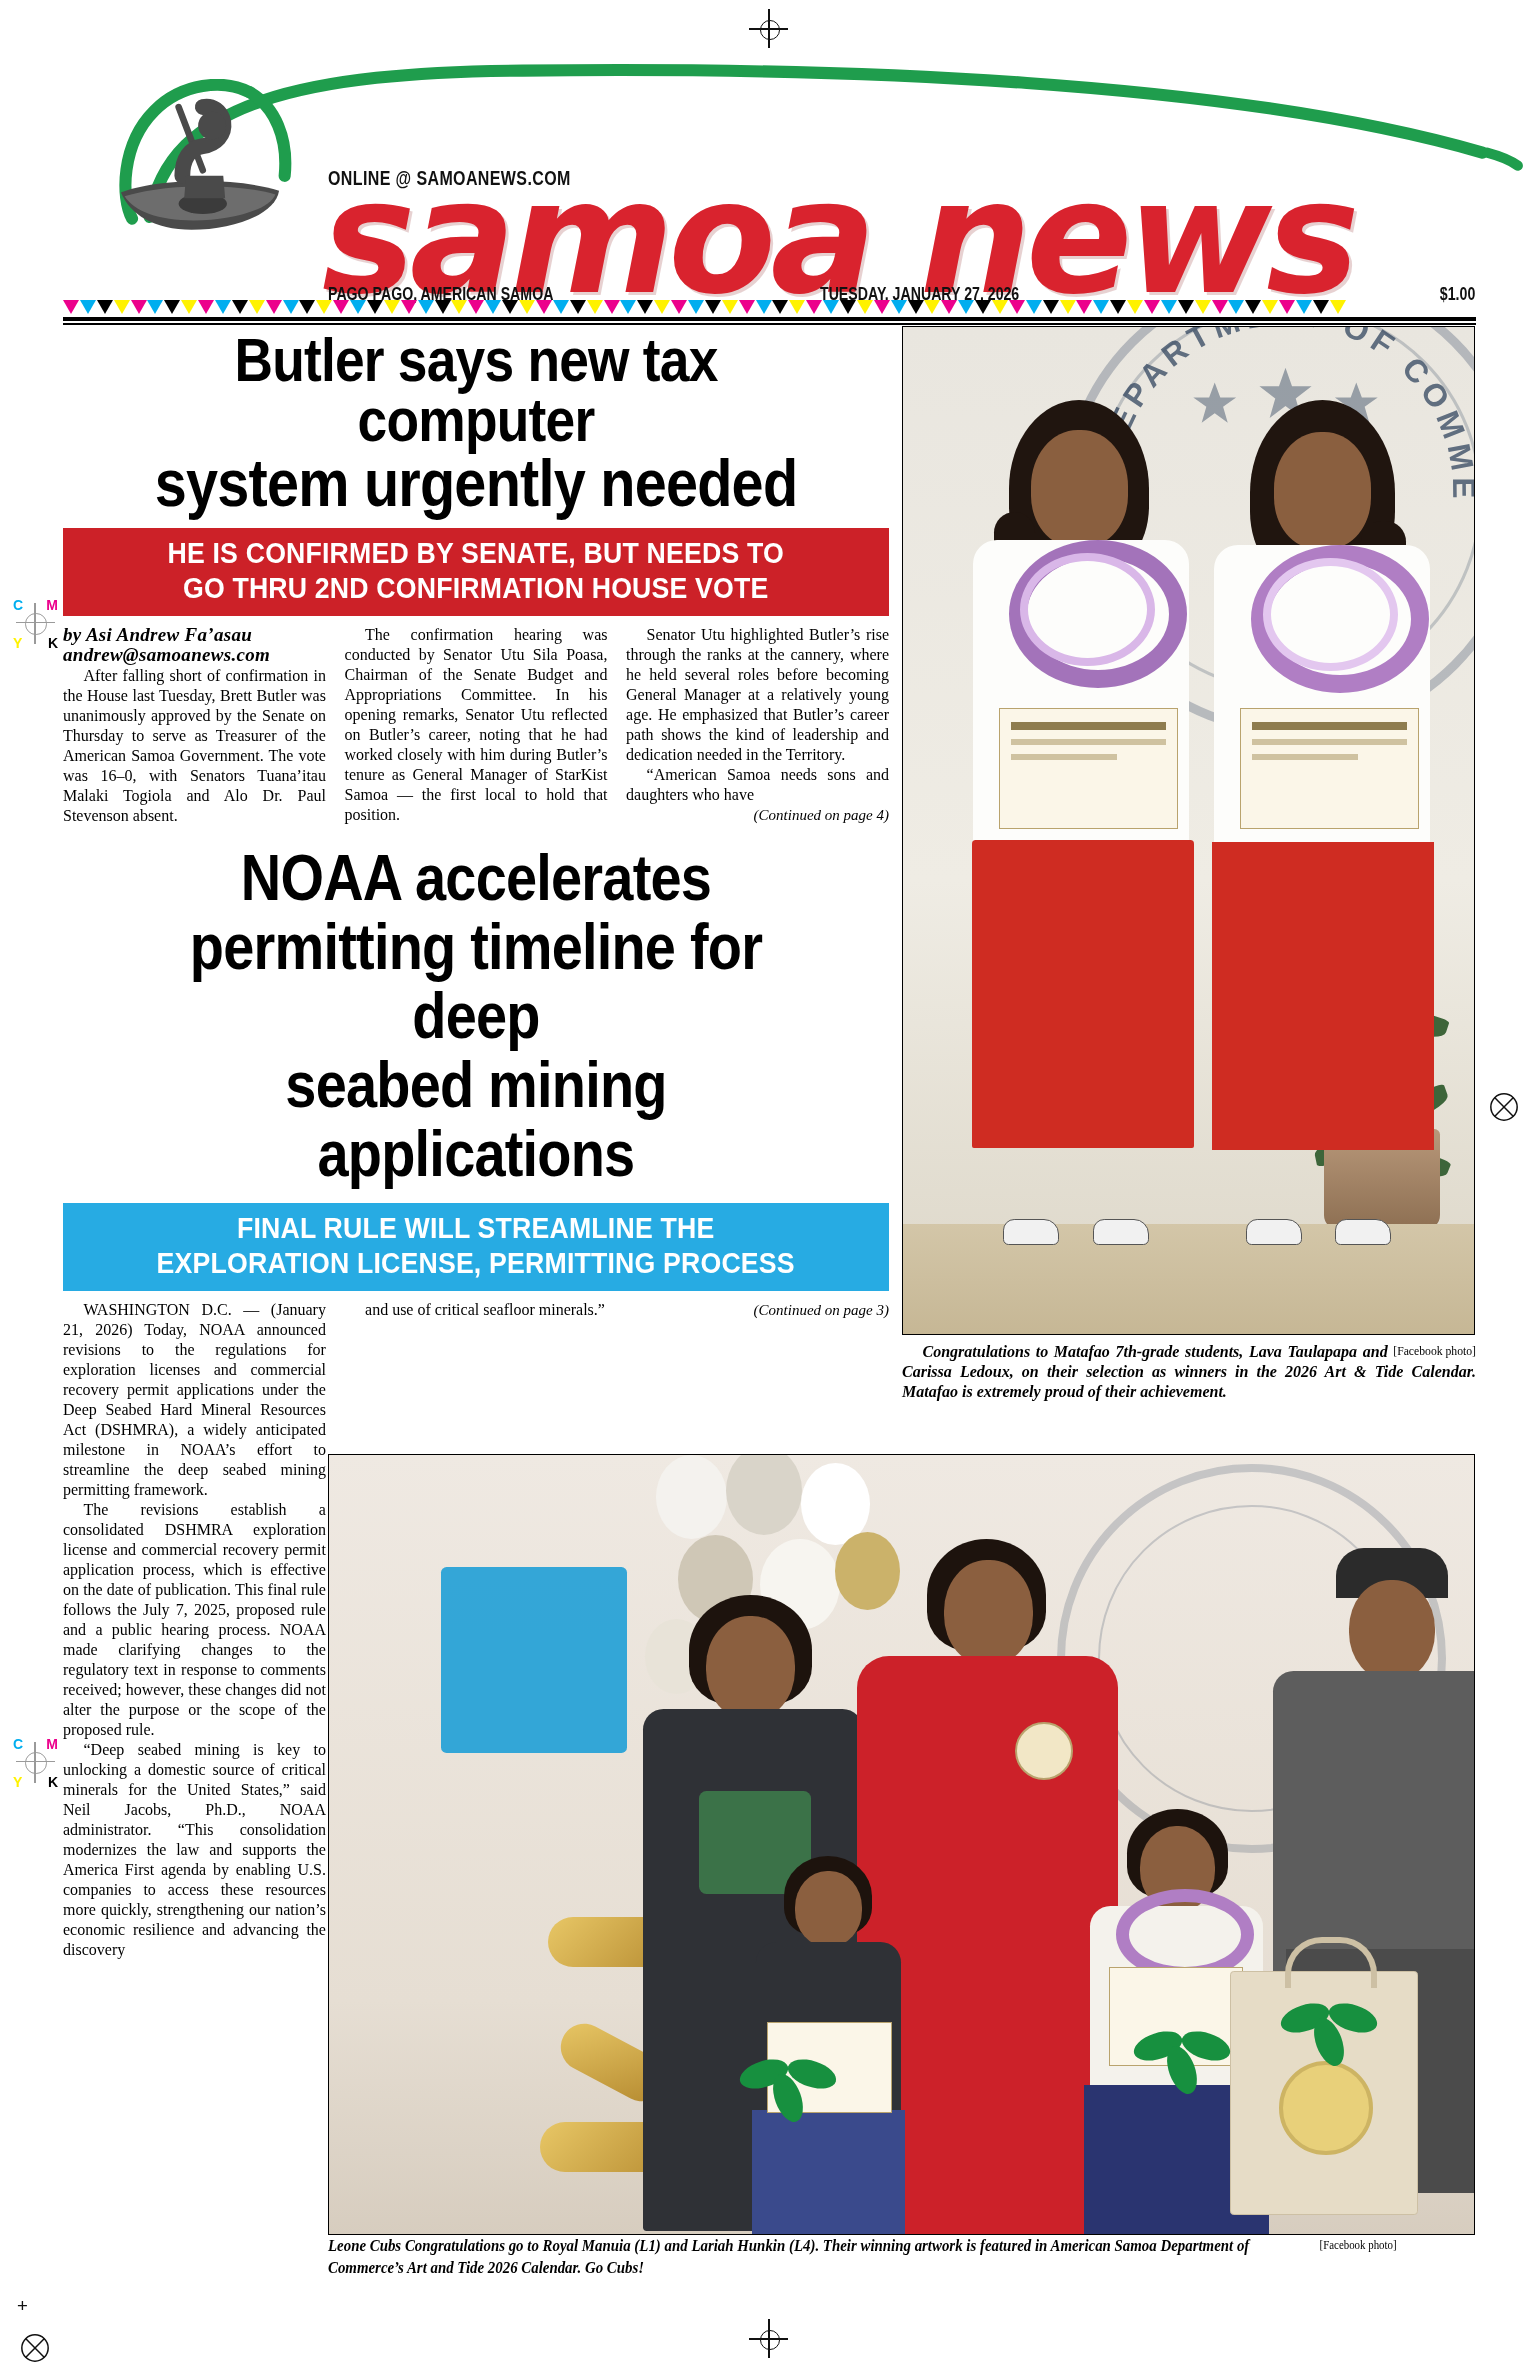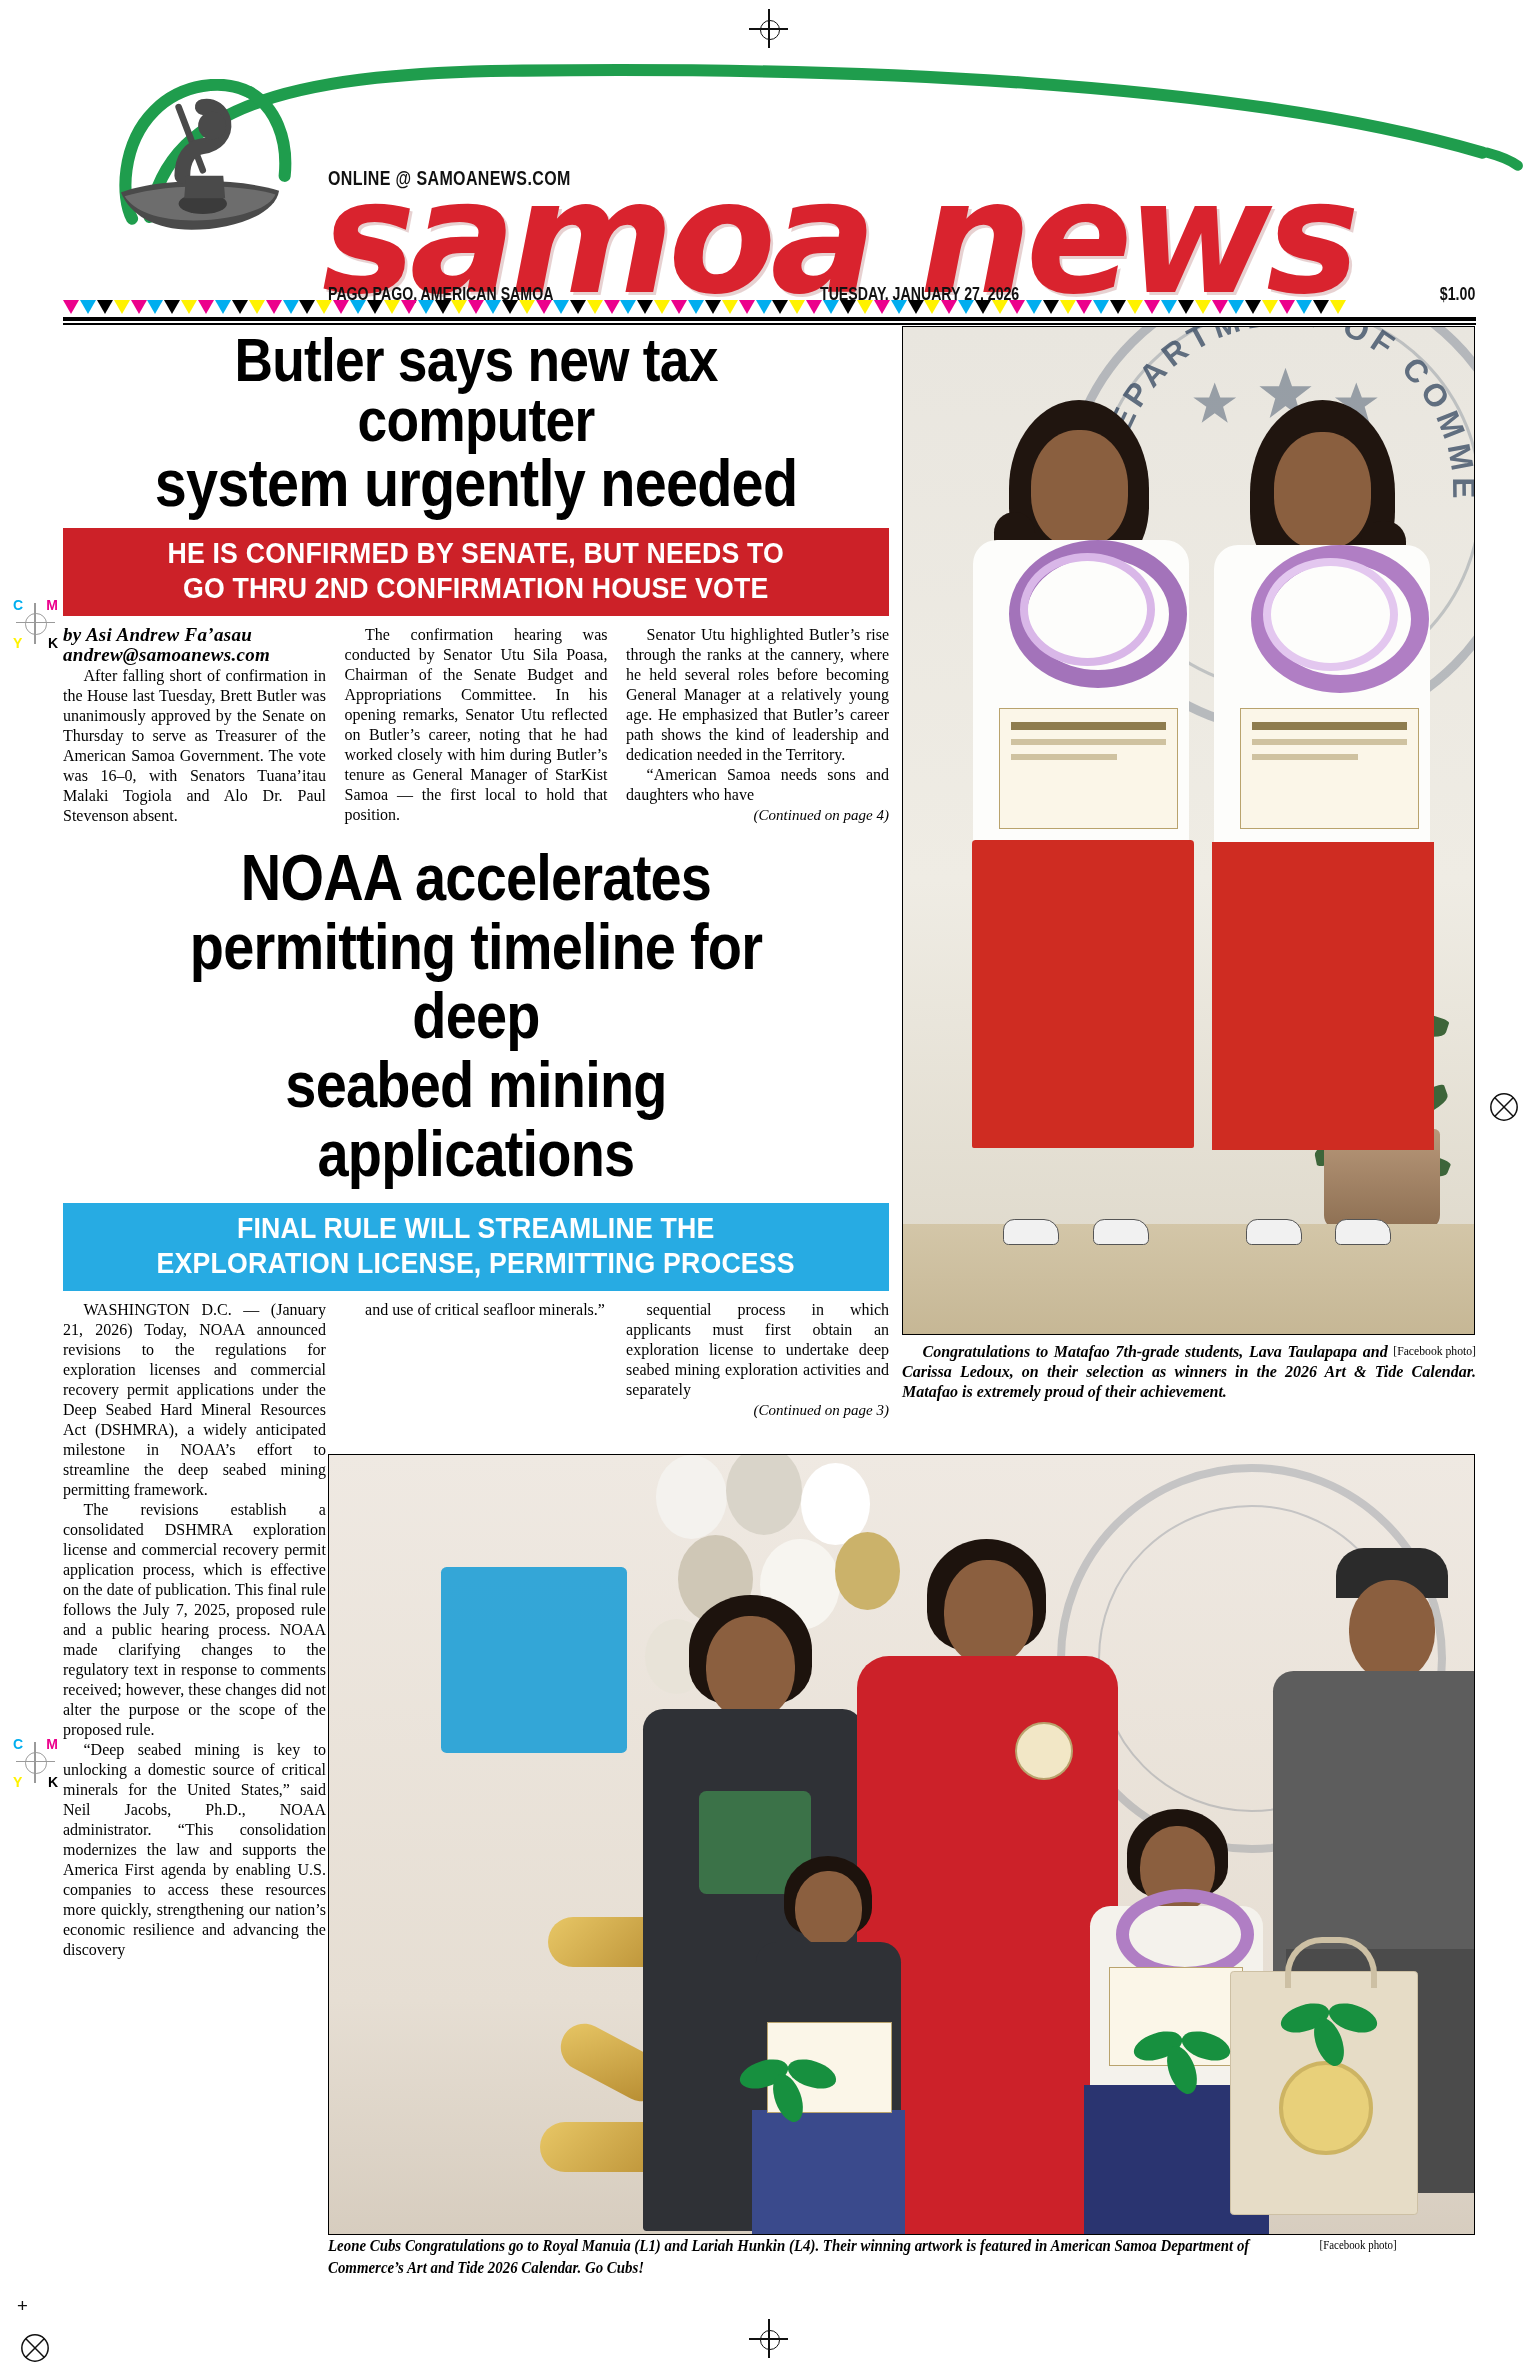--- a/index.html
+++ b/index.html
@@ -336,21 +336,20 @@
           <p>“Deep seabed mining is key to unlocking a domestic source of critical minerals for the United States,” said Neil Jacobs, Ph.D., NOAA administrator. “This consolidation modernizes the law and supports the America First agenda by enabling U.S. companies to access these resources more quickly, strengthening our nation’s economic resilience and advancing the discovery</p>
         </div>
       </div>
       <div class="col">
         <div class="body-text">
           <p>and use of critical seafloor minerals.”</p>
         </div>
       </div>
       <div class="col">
         <div class="body-text">
-          <p>sequential process in which applicants must first obtain an exploration license to undertake deep seabed mining exploration activities and separately</p>
           <p class="contd">(Continued on page 3)</p>
         </div>
       </div>
     </div>
   </div>
 
   <div class="rightcol">
 
     <div class="photo ph1">
       <div class="bg"></div>

